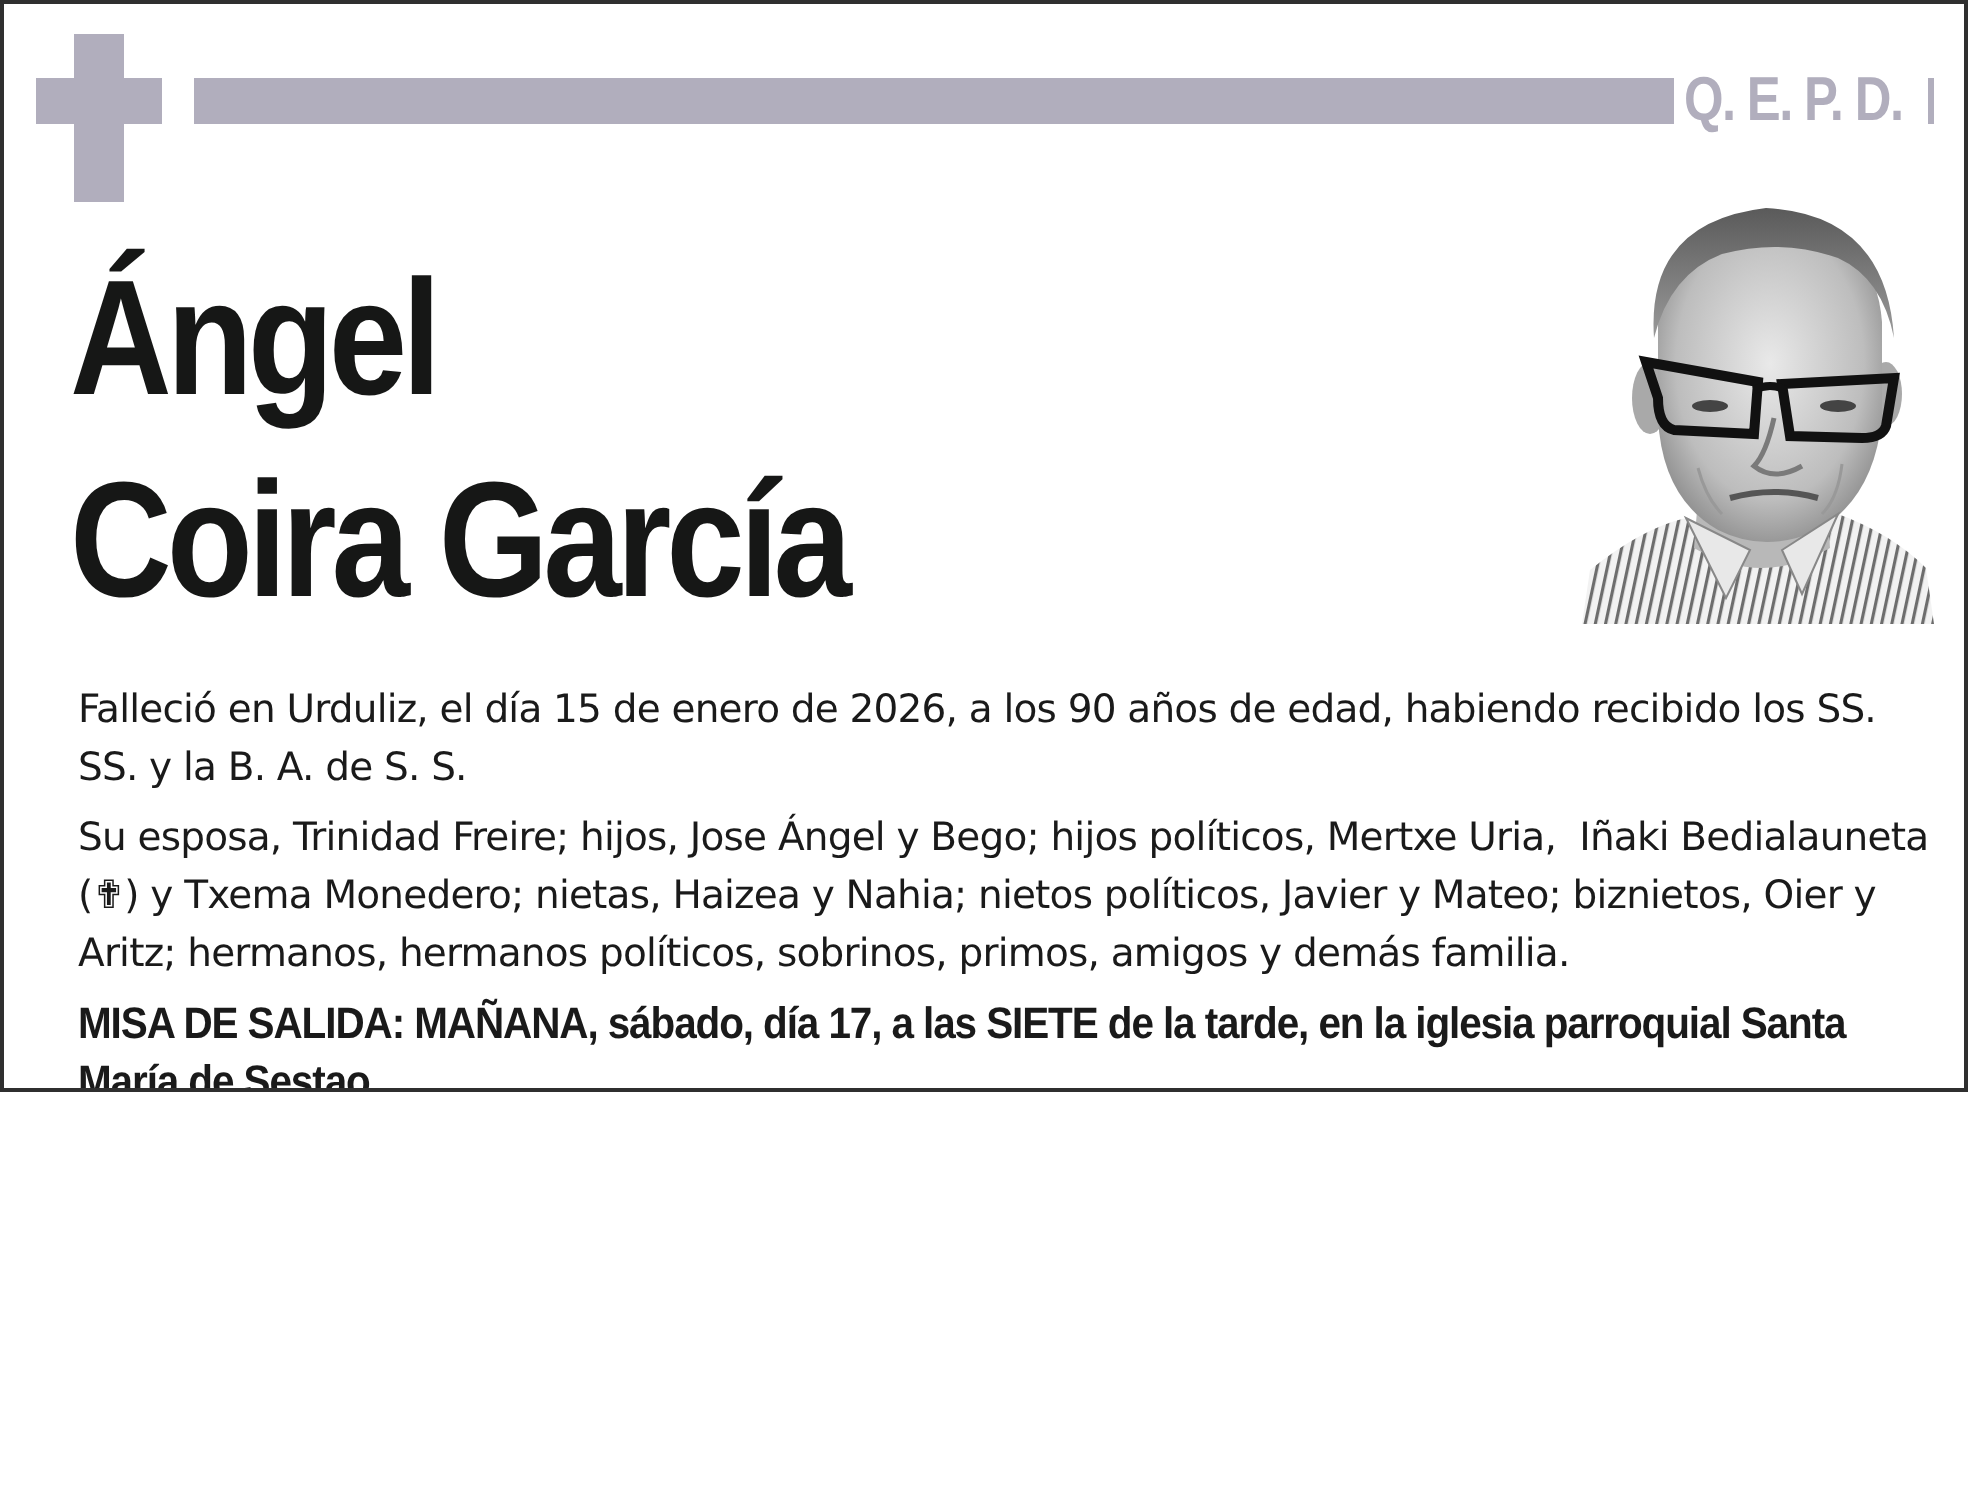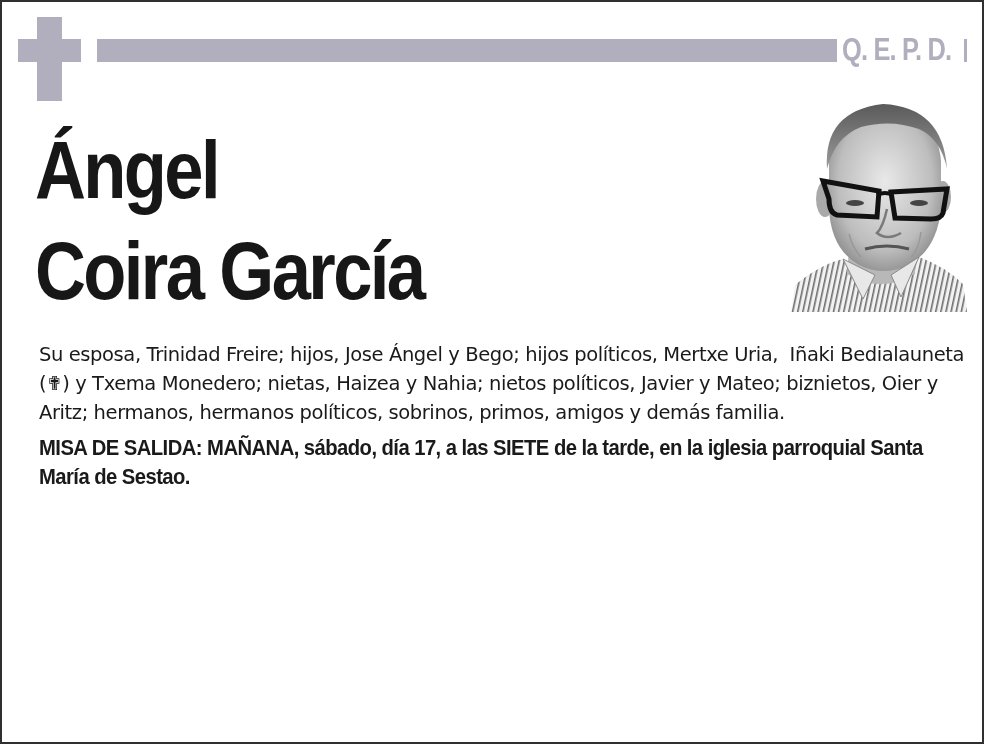--- a/index.html
+++ b/index.html
@@ -1,19 +1,19 @@
 <!DOCTYPE html>
 <html><head>
 <meta charset="utf-8">
 <style>
   html, body { margin: 0; padding: 0; background: #ffffff; }
   body { width: 984px; height: 745px; overflow: hidden; }
   .page {
     position: relative;
-    width: 984px; height: 744px;
+    width: 984px; height: 546px;
     box-sizing: border-box;
     border: 2px solid #2f2f2f;
     background: #ffffff;
     overflow: hidden;
   }
   .cross-v { position: absolute; left: 35px; top: 15px; width: 25px; height: 84px; background: #b1aebd; }
   .cross-h { position: absolute; left: 16px; top: 37px; width: 63px; height: 23px; background: #b1aebd; }
   .header-bar { position: absolute; left: 95px; top: 37px; width: 740px; height: 23px; background: #b1aebd; }
   .qepd {
     position: absolute; left: 840px; top: 30px; height: 36px;
@@ -100,17 +100,18 @@
     <path d="M74 150 Q96 144 118 150" fill="none" stroke="#555" stroke-width="3"></path>
 
     <path d="M58 135 Q62 150 70 158" fill="none" stroke="#999" stroke-width="1.5"></path>
     <path d="M130 133 Q128 150 120 158" fill="none" stroke="#999" stroke-width="1.5"></path>
 
     <path d="M52 160 L72 200 L84 176 Z" fill="#e8e8e8" stroke="#888" stroke-width="1"></path>
     <path d="M128 158 L110 198 L100 176 Z" fill="#e8e8e8" stroke="#888" stroke-width="1"></path>
   </svg>
 
   <div class="body-text">
+    <p>Falleció en Urduliz, el día 15 de enero de 2026, a los 90 años de edad, habiendo recibido los SS. SS. y la B. A. de S. S.</p>
     <p><span>Su esposa, Trinidad Freire; hijos, Jose Ángel y Bego; hijos políticos, Mertxe Uria,  Iñaki Bedialauneta (</span><span>✟</span><span>) y Txema Monedero; nietas, Haizea y Nahia; nietos políticos, Javier y Mateo; biznietos, Oier y Aritz; hermanos, hermanos políticos, sobrinos, primos, amigos y demás familia.</span></p>
     <p class="strong misa">MISA DE SALIDA: MAÑANA, sábado, día 17, a las SIETE de la tarde, en la iglesia parroquial Santa María de Sestao.</p>
   </div>
 
 </div>
 
 </body></html>

